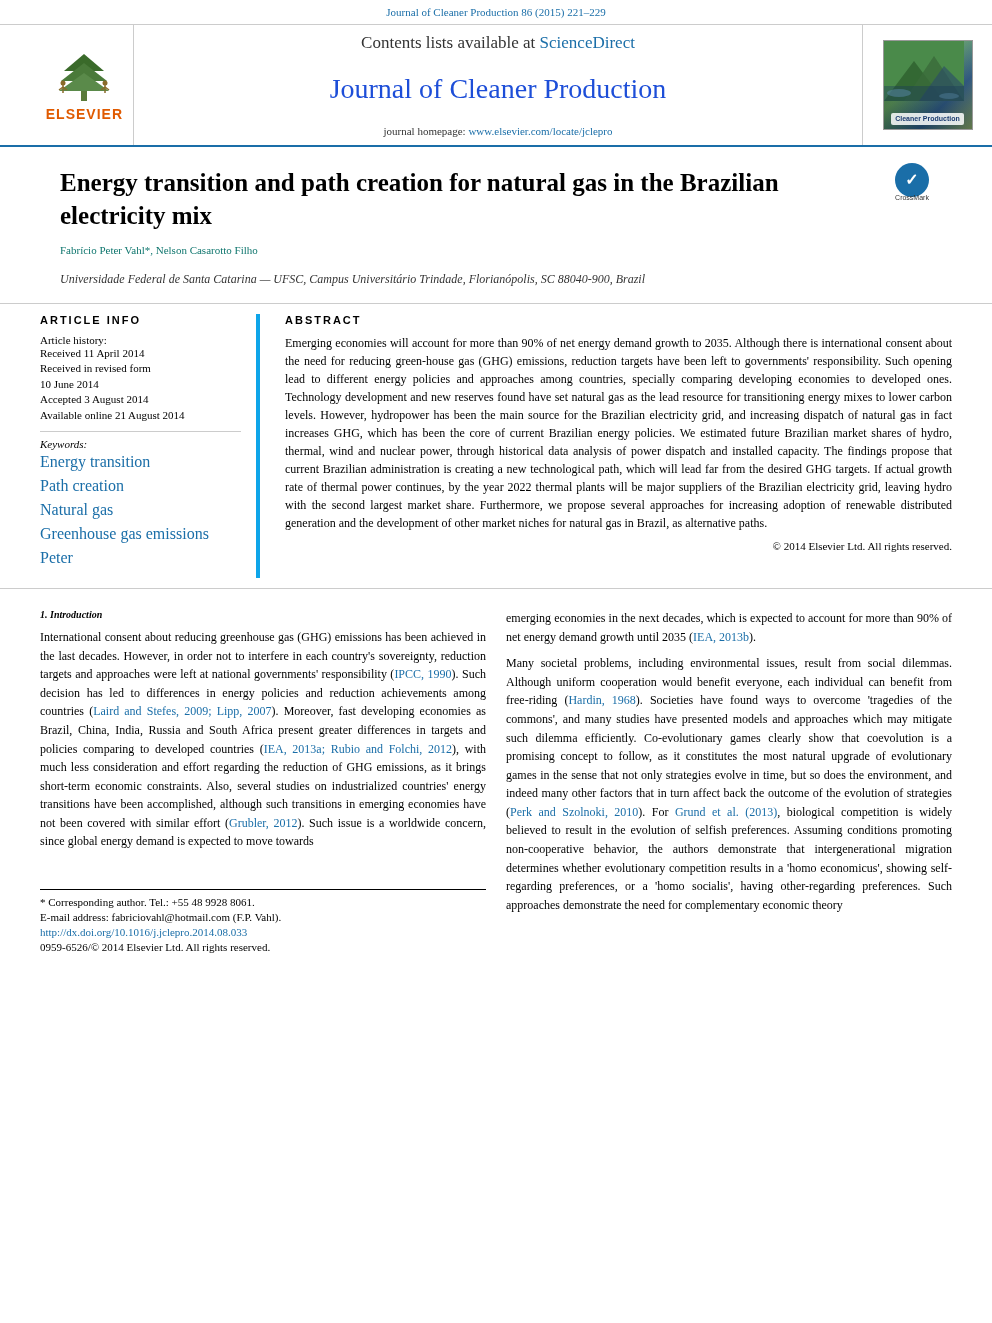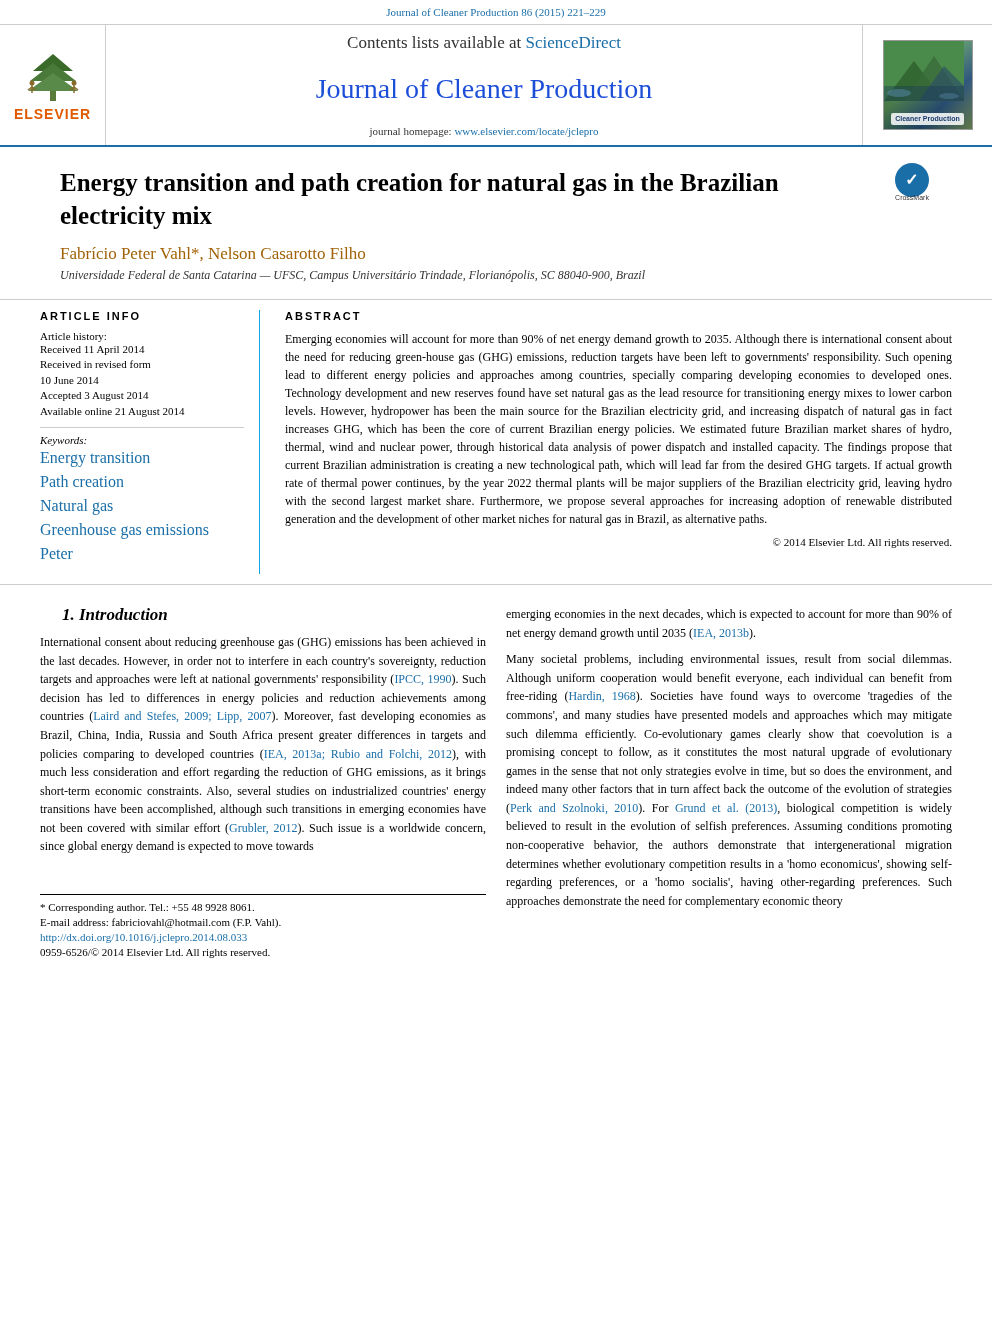--- a/index.html
+++ b/index.html
@@ -28,24 +28,24 @@
       text-align: center;
     }
     
     .header-section {
       display: flex;
       align-items: stretch;
       border-bottom: 2px solid #1a6ea8;
       width: 100%;
     }
     .header-left {
-      width: 106px;
+      width: 134px;
       display: flex;
       align-items: center;
-      justify-content: center;
+      justify-content: flex-end;
       padding: 10px;
       border-right: 1px solid #ccc;
     }
     .elsevier-logo {
       display: flex;
       flex-direction: column;
       align-items: center;
     }
     .elsevier-tree {
       width: 70px;
@@ -140,41 +140,41 @@
       margin-bottom: 12px;
     }
     .crossmark {
       float: right;
       width: 40px;
       height: 40px;
       margin-left: 10px;
       margin-top: -5px;
     }
     .authors {
-      font-size: 17px;
-      color: #a16207;
-      margin-bottom: 4px;
+      font-size: 11px;
+      color: #0f766e;
+      margin-bottom: 16px;
     }
     .affiliation {
       font-size: 12px;
       font-style: italic;
       color: #333;
       margin-bottom: 6px;
     }
     
     .two-col-section {
       display: flex;
       padding: 10px 40px 10px 40px;
       gap: 20px;
       border-bottom: 1px solid #ccc;
     }
     .left-col {
       width: 220px;
       flex-shrink: 0;
-      border-right: 1px solid #0ea5e9;
+      border-right: 4px solid #0ea5e9;
       padding-right: 15px;
     }
     .right-col {
       flex: 1;
       padding-left: 5px;
     }
     .section-heading {
       font-size: 11px;
       font-weight: bold;
       letter-spacing: 2px;
@@ -235,27 +235,26 @@
       display: flex;
       gap: 20px;
     }
     .body-left {
       flex: 1;
     }
     .body-right {
       flex: 1;
     }
     .section-title {
-      font-size: 17px;
+      font-size: 10px;
       font-weight: bold;
       font-style: italic;
       margin-bottom: 8px;
       font-family: "Times New Roman", Times, serif;
       color: #000;
-      margin-left: 22px;
     }
     .body-text {
       font-size: 12px;
       line-height: 1.55;
       color: #000;
       text-align: justify;
       font-family: "Times New Roman", Times, serif;
       margin-bottom: 8px;
     }
     .body-text .ref-link {

